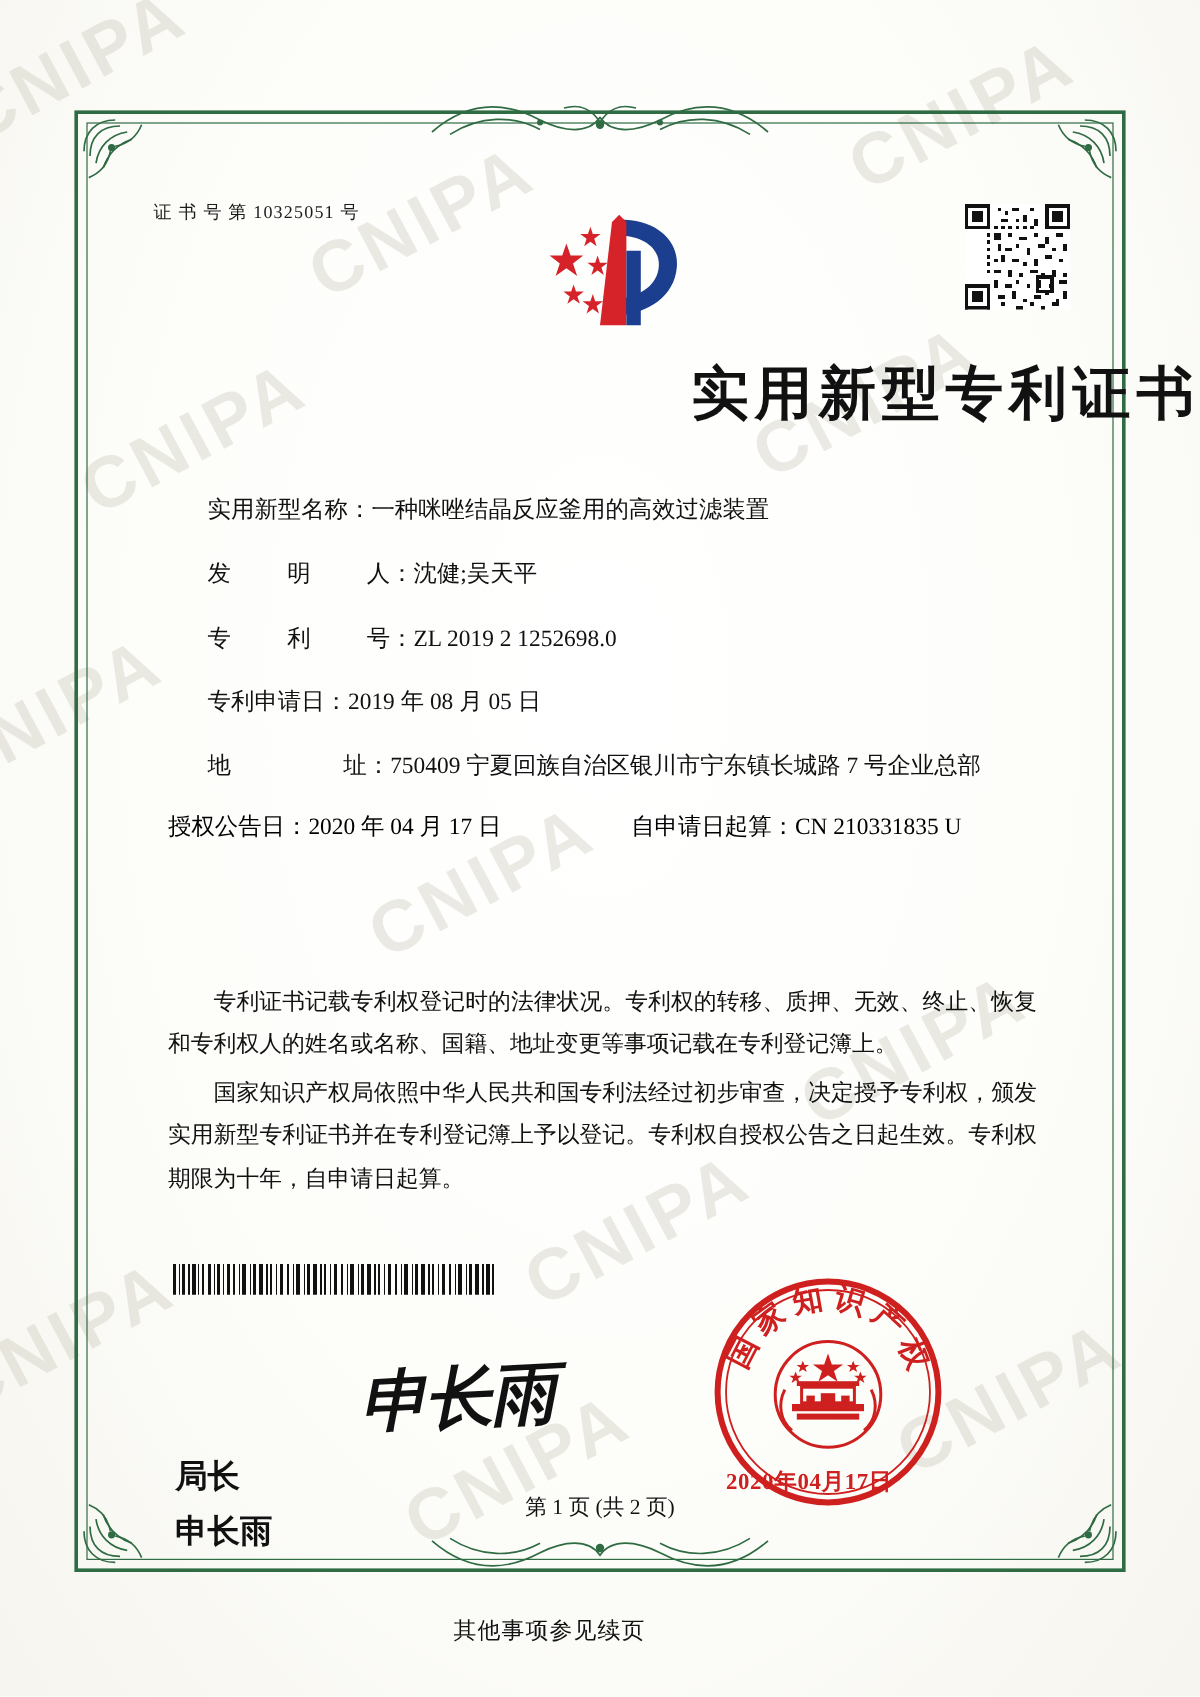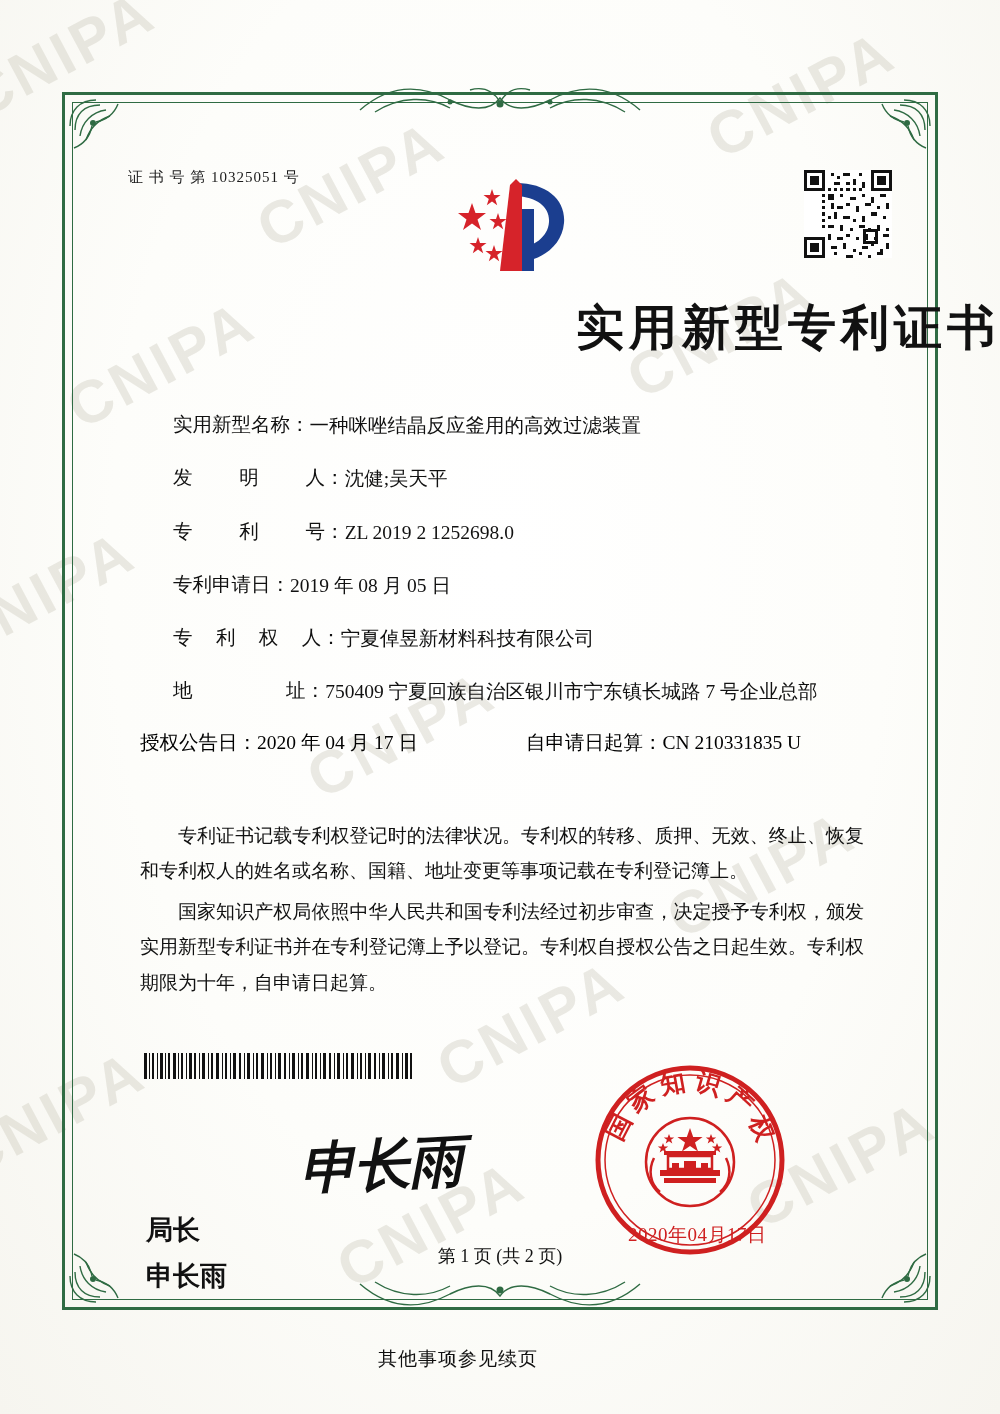--- a/index.html
+++ b/index.html
@@ -215,25 +215,26 @@
   }
 
   
   .seal {
     position: absolute;
     left: 592px; top: 1062px;
     width: 196px; height: 196px;
   }
   .seal-date {
     position: absolute;
-    left: 628px; top: 1222px;
+    left: 605px; top: 1222px;
     font-size: 19px;
     color: #cf2020;
     letter-spacing: 0.5px;
     font-family: "Liberation Serif", serif;
+    font-weight: bold;
   }
 
   
   .page-no {
     position: absolute;
     left: 0; top: 1244px;
     width: 1000px;
     text-align: center;
     font-size: 18px;
     color: #111;
@@ -482,24 +483,20 @@
     <div class="field-row">
       <span class="field-label">专    利    号：</span>
       <span class="field-value">ZL 2019 2 1252698.0</span>
     </div>
 
     <div class="field-row">
       <span class="field-label">专利申请日：</span>
       <span class="field-value">2019 年 08 月 05 日</span>
     </div>
 
-    <div class="field-row">
-      <span class="field-label">专  利  权  人：</span>
-      <span class="field-value">宁夏倬昱新材料科技有限公司</span>
-    </div>
 
     <div class="field-row" style="margin-bottom:6px;">
       <span class="field-label">地        址：</span>
       <span class="field-value">750409 宁夏回族自治区银川市宁东镇长城路 7 号企业总部</span>
     </div>
 
     <div class="two-col" style="margin-top:22px;">
       <div class="left">
         <span>授权公告日：</span><span>2020 年 04 月 17 日</span>
       </div>

